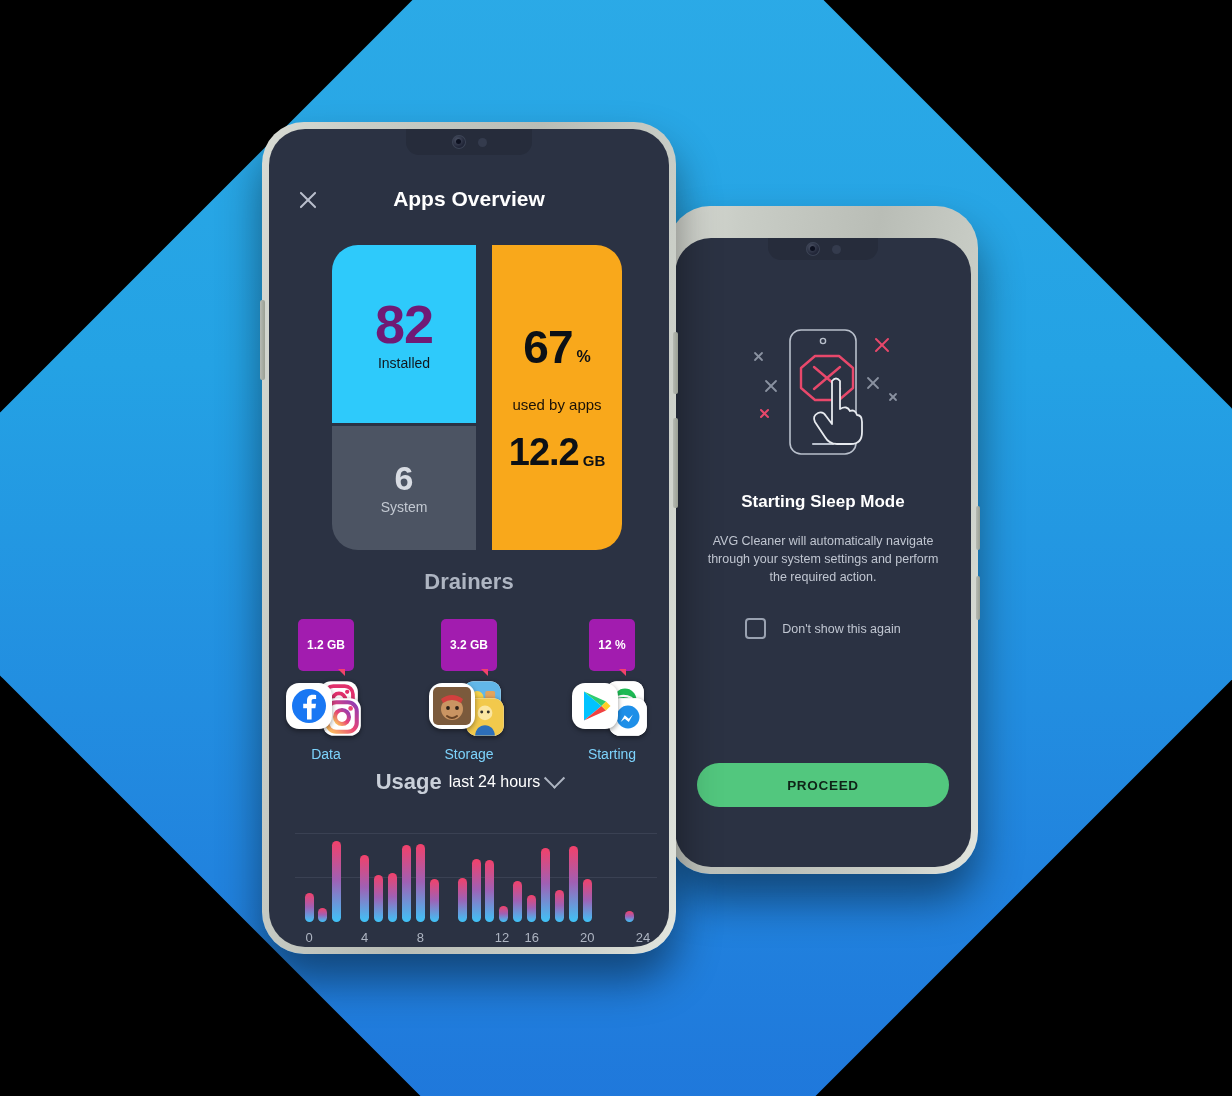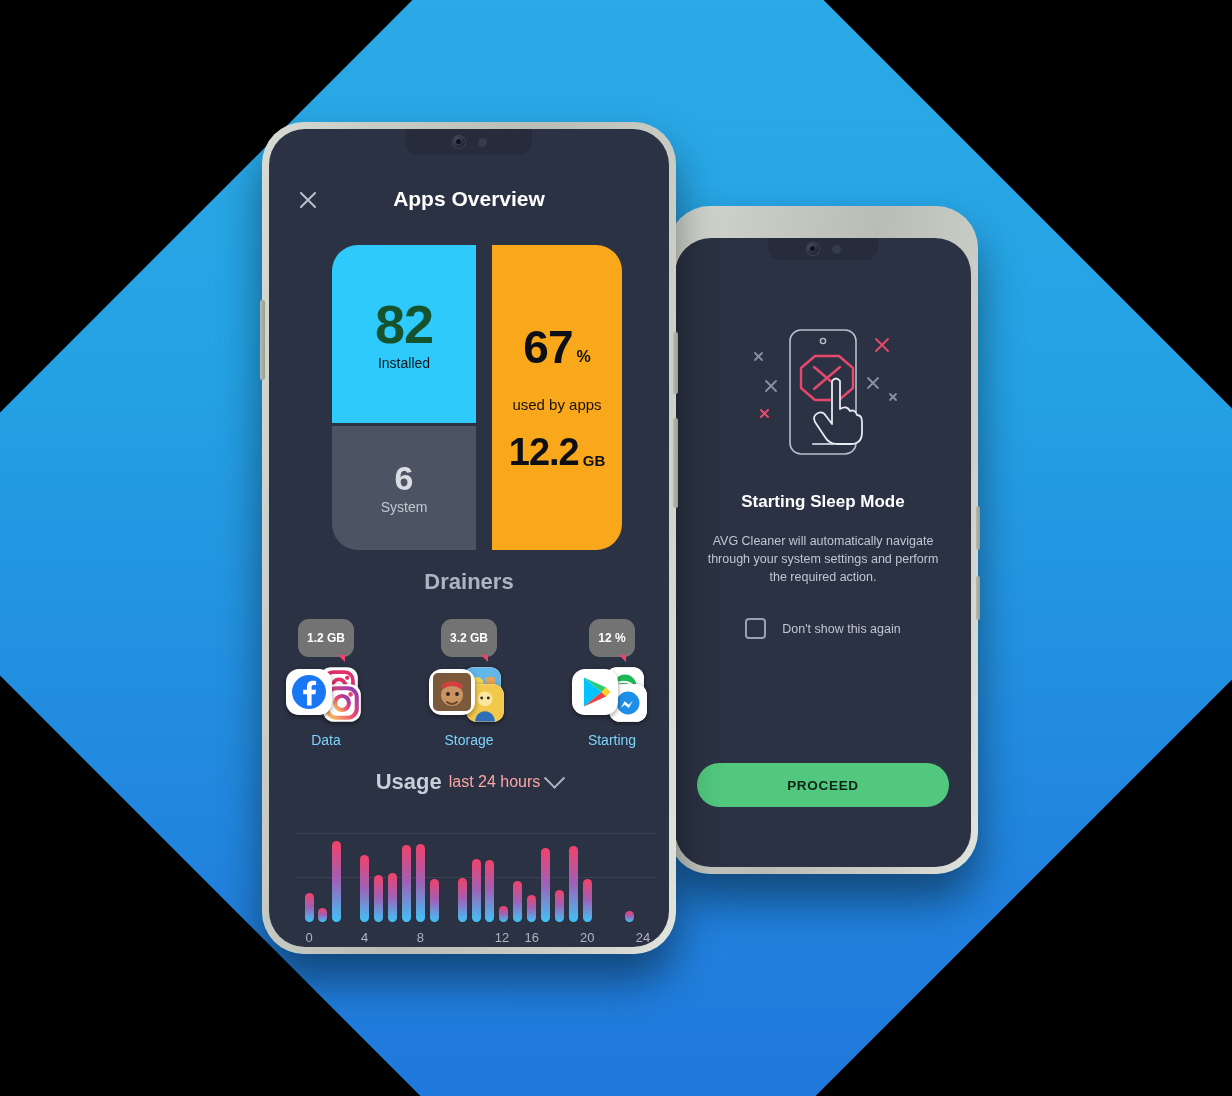--- a/index.html
+++ b/index.html
@@ -44,21 +44,21 @@
   .close-x:before,.close-x:after{content:"";position:absolute;left:2px;top:12px;
     width:22px;height:2px;background:#b9bfcc;border-radius:1px;}
   .close-x:before{transform:rotate(45deg);}
   .close-x:after{transform:rotate(-45deg);}
   .appbar-title{text-align:center;color:#fff;font-size:21px;font-weight:bold;line-height:28px;}
 
   .cards{position:absolute;left:63px;top:116px;width:290px;height:305px;display:flex;}
   .cards-left{width:144px;display:flex;flex-direction:column;}
   .card-installed{height:178px;background:#2ECAFB;border-top-left-radius:26px;
     display:flex;flex-direction:column;align-items:center;justify-content:center;}
-  .card-installed .num{font-size:54px;font-weight:bold;color:#14532d;line-height:52px;letter-spacing:-1px;}
+  .card-installed .num{font-size:54px;font-weight:bold;color:#701a75;line-height:52px;letter-spacing:-1px;}
   .card-installed .lbl{font-size:14px;color:#11161d;margin-top:5px;}
   .card-system{flex:1;background:#4C5463;border-bottom-left-radius:26px;margin-top:3px;
     display:flex;flex-direction:column;align-items:center;justify-content:center;}
   .card-system .num{font-size:34px;font-weight:bold;color:#d8dce3;line-height:34px;}
   .card-system .lbl{font-size:14px;color:#c3c9d2;margin-top:4px;}
   .card-usage{flex:1;margin-left:16px;background:#F9A81B;
     border-top-right-radius:26px;border-bottom-right-radius:26px;
     display:flex;flex-direction:column;align-items:center;justify-content:center;gap:0;}
   .pct-row{display:flex;align-items:flex-end;line-height:1;}
   .pct-row .big{font-size:46px;font-weight:bold;color:#0c1016;letter-spacing:-1px;}
@@ -67,36 +67,36 @@
   .gb-row{display:flex;align-items:flex-end;line-height:1;margin-top:20px;}
   .gb-row .big{font-size:38px;font-weight:bold;color:#0c1016;letter-spacing:-1px;}
   .gb-row .unit{font-size:15px;font-weight:bold;color:#0c1016;margin-left:4px;margin-bottom:3px;}
 
   .sec-title{position:absolute;left:0;right:0;text-align:center;color:#aeb5c2;
     font-size:22px;font-weight:bold;}
   #drainers-title{top:440px;}
 
   .drainers{position:absolute;top:490px;left:0;right:0;display:flex;justify-content:center;gap:57px;}
   .drainer{width:86px;display:flex;flex-direction:column;align-items:center;position:relative;}
-  .badge{background:#737373;color:#fff;font-size:12px;font-weight:bold;
-    padding:12px 9px;border-radius:11px;position:relative;white-space:nowrap;}
+  .badge{background:#a21caf;color:#fff;font-size:12px;font-weight:bold;
+    padding:19px 9px;border-radius:5px;position:relative;white-space:nowrap;}
   .badge:after{content:"";position:absolute;right:9px;bottom:-5px;width:0;height:0;
     border-left:7px solid transparent;border-top:7px solid #F2426B;}
   .icon-stack{position:relative;width:80px;height:62px;margin-top:6px;}
   .app-ico{position:absolute;width:46px;height:46px;border-radius:13px;background:#fff;
     box-shadow:0 2px 5px rgba(0,0,0,.4);overflow:hidden;}
   .ico-back1{left:30px;top:0;transform:scale(.82);}
   .ico-back2{left:33px;top:17px;transform:scale(.82);}
   .ico-front{left:0;top:6px;}
   .drainer-lbl{font-size:14px;color:#7dd3fc;margin-top:7px;}
 
   #usage-head{position:absolute;top:640px;left:0;right:0;text-align:center;
     display:flex;align-items:center;justify-content:center;gap:7px;}
   #usage-head .u-main{font-size:22px;font-weight:bold;color:#c9cfd9;}
-  #usage-head .u-sub{font-size:16px;color:#fca5a5;}
+  #usage-head .u-sub{font-size:16px;color:#ffffff;}
   .chev{width:13px;height:13px;border-right:2.4px solid #aeb5c2;border-bottom:2.4px solid #aeb5c2;
     transform:rotate(45deg) translate(-3px,-3px);cursor:pointer;}
 
   .chart{position:absolute;left:26px;top:685px;width:362px;height:130px;}
   .grid-ln{position:absolute;left:0;right:0;height:1px;background:#3a4153;}
   .bars{position:absolute;left:0;right:0;bottom:22px;height:88px;}
   .bar{position:absolute;bottom:0;width:9px;border-radius:4.5px;
     background:linear-gradient(180deg,#F2416A 0%,#A060B4 48%,#3FC3F7 100%);}
   .xaxis{position:absolute;left:0;right:0;bottom:-4px;height:18px;}
   .xtick{position:absolute;font-size:13px;color:#aeb5c2;transform:translateX(-50%);}

